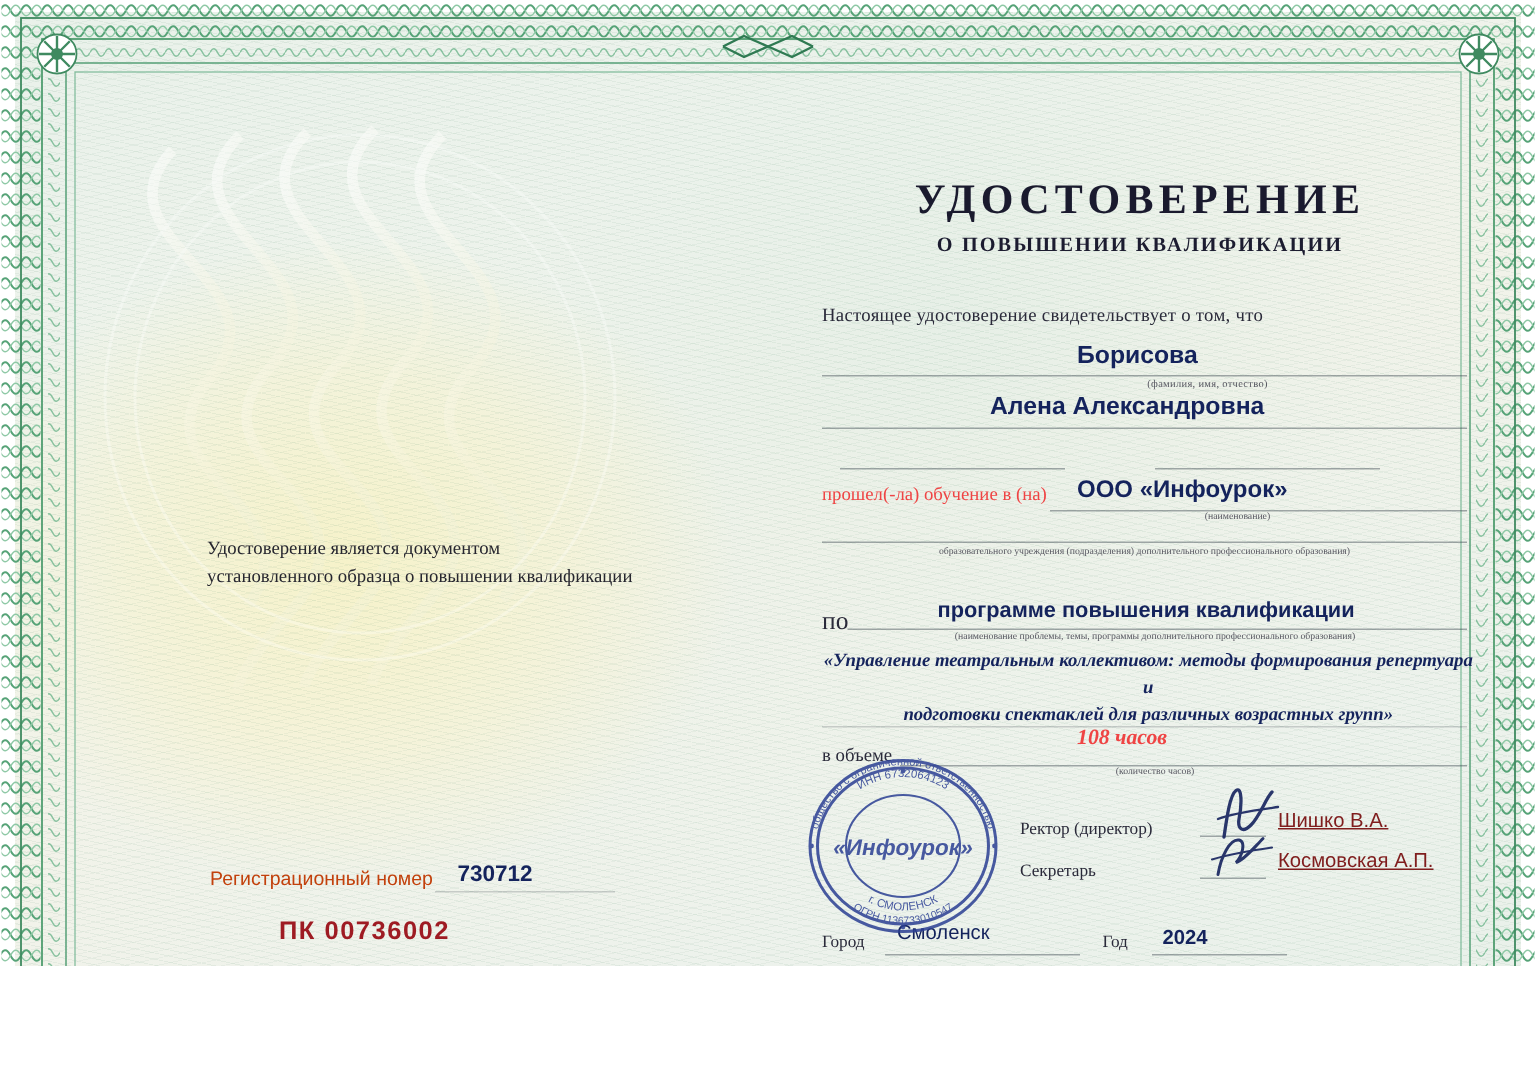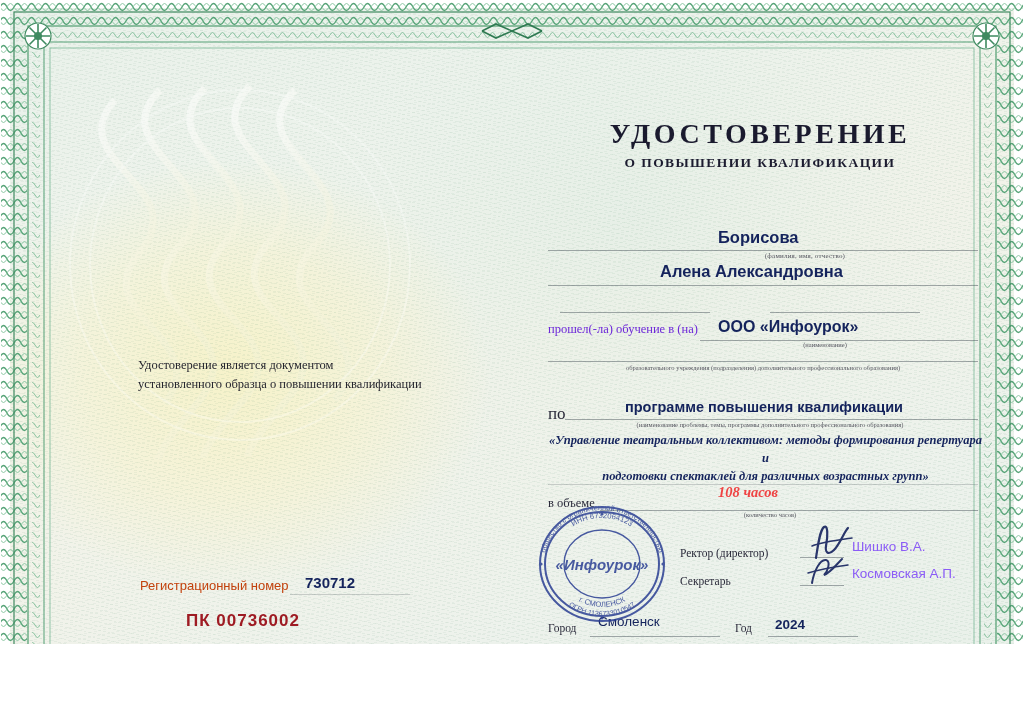--- a/index.html
+++ b/index.html
@@ -137,21 +137,21 @@
     font-size: 14px;
     font-weight: bold;
     color: #14235c;
   }
 
   .row-org {
     position: absolute;
     left: 548px;
     top: 322px;
     font-size: 12.5px;
-    color: #6d28d9;
+    color: #ef4444;
   }
   .org-val {
     position: absolute;
     left: 718px;
     top: 318px;
     font-family: "Liberation Sans", sans-serif;
     font-size: 16px;
     font-weight: bold;
     color: #14235c;
   }
@@ -242,21 +242,22 @@
 
   .sig-label {
     position: absolute;
     font-size: 11.5px;
     color: #2a2a3a;
   }
   .sig-name {
     position: absolute;
     font-family: "Liberation Sans", sans-serif;
     font-size: 13.5px;
-    color: #8b5cf6;
+    color: #7f1d1d;
+    text-decoration: underline;
   }
 
   .city-label { position: absolute; left: 548px; top: 622px; font-size: 11.5px; color:#2a2a3a; }
   .city-val {
     position: absolute; left: 598px; top: 614px;
     font-family: "Liberation Sans", sans-serif; font-size: 13.5px; color:#14235c;
   }
   .year-label { position: absolute; left: 735px; top: 622px; font-size: 11.5px; color:#2a2a3a; }
   .year-val {
     position: absolute; left: 775px; top: 617px;
@@ -400,20 +401,21 @@
     <path d="M2 11 L16 18 L32 11 L48 18 L62 11" fill="none" stroke="#2f7a52" stroke-width="1.6"></path>
   </svg>
   <svg class="border-frame" style="left:480px;top:682px;" width="64" height="22" viewBox="0 0 64 22">
     <path d="M2 11 L16 4 L32 11 L48 4 L62 11" fill="none" stroke="#2f7a52" stroke-width="1.6"></path>
     <path d="M2 11 L16 18 L32 11 L48 18 L62 11" fill="none" stroke="#2f7a52" stroke-width="1.6"></path>
   </svg>
 
   <div class="doc-title">УДОСТОВЕРЕНИЕ</div>
   <div class="doc-subtitle">О ПОВЫШЕНИИ КВАЛИФИКАЦИИ</div>
 
+  <div class="intro-line">Настоящее удостоверение свидетельствует о том, что</div>
 
   <div class="name-surname">Борисова</div>
   <div class="rule" style="left:548px; top:250px; width:430px;"></div>
   <div class="name-hint">(фамилия, имя, отчество)</div>
 
   <div class="name-full">Алена Александровна</div>
   <div class="rule" style="left:548px; top:285px; width:430px;"></div>
 
   <div class="rule" style="left:560px; top:312px; width:150px;"></div>
   <div class="rule" style="left:770px; top:312px; width:150px;"></div>

